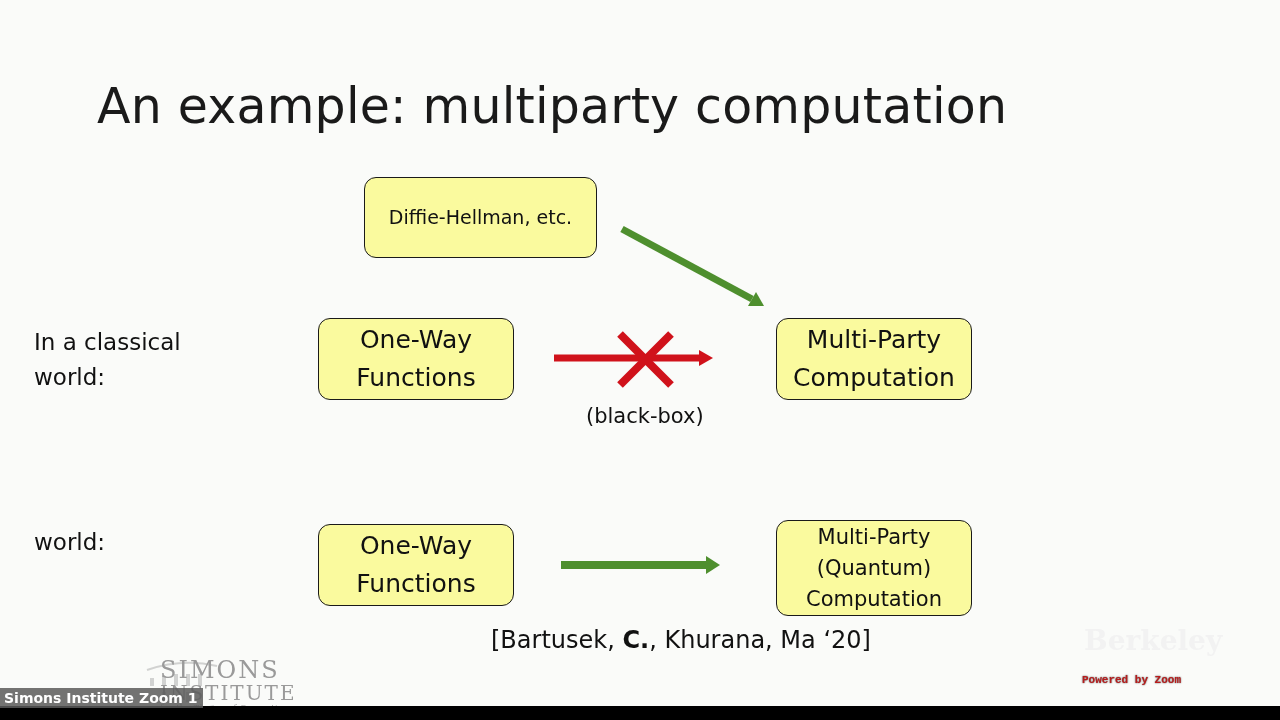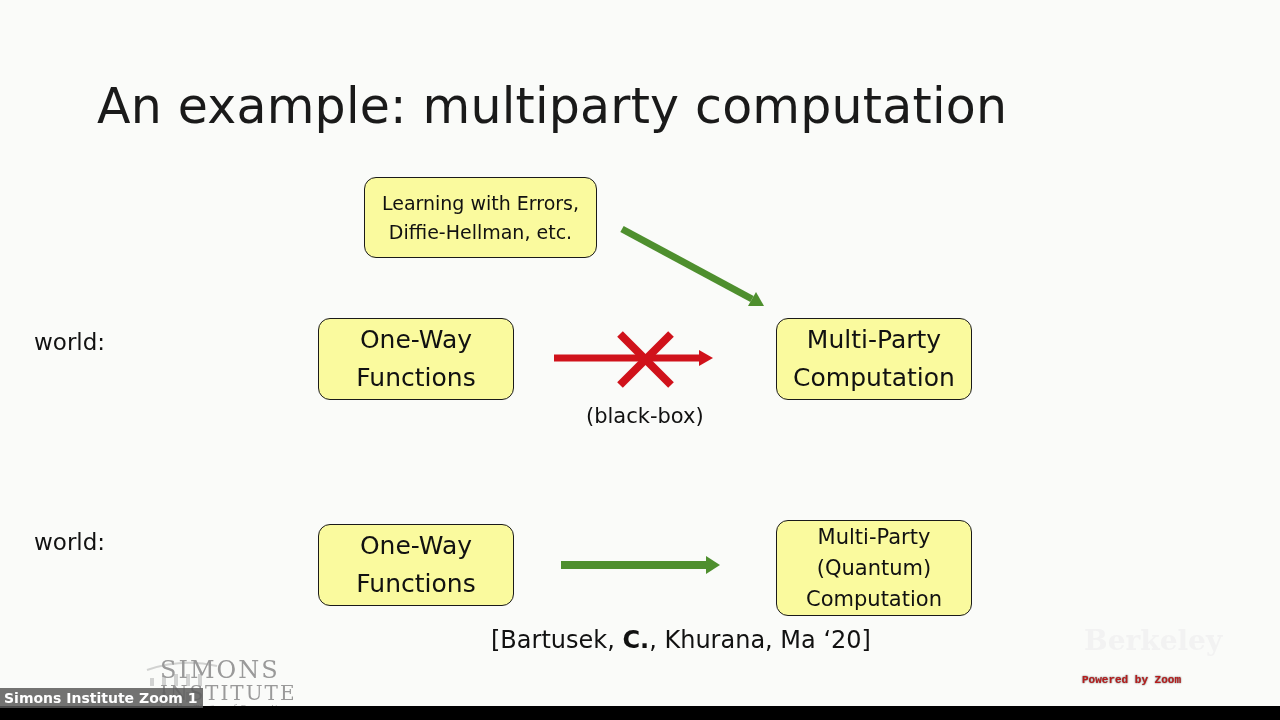--- a/index.html
+++ b/index.html
@@ -83,25 +83,25 @@
       <line x1="671" y1="318" x2="620" y2="369" stroke="#d0121b" stroke-width="8"></line>
     </g>
 
     <g>
       <line x1="561" y1="549" x2="708" y2="549" stroke="#4e8f2e" stroke-width="8"></line>
       <polygon points="720,549 706,540 706,558" fill="#4e8f2e"></polygon>
     </g>
   </svg>
 
   <div class="box box-lwe">
-    <span>Learning with Errors,</span>
     <span>Diffie-Hellman, etc.</span>
   </div>
 
   <div class="side-label side-classical">
+    <div>In a classical</div>
     <div>world:</div>
   </div>
 
   <div class="box box-big box-owf1">
     <span>One-Way</span>
     <span>Functions</span>
   </div>
 
   <div class="box box-big box-mpc1">
     <span>Multi-Party</span>

